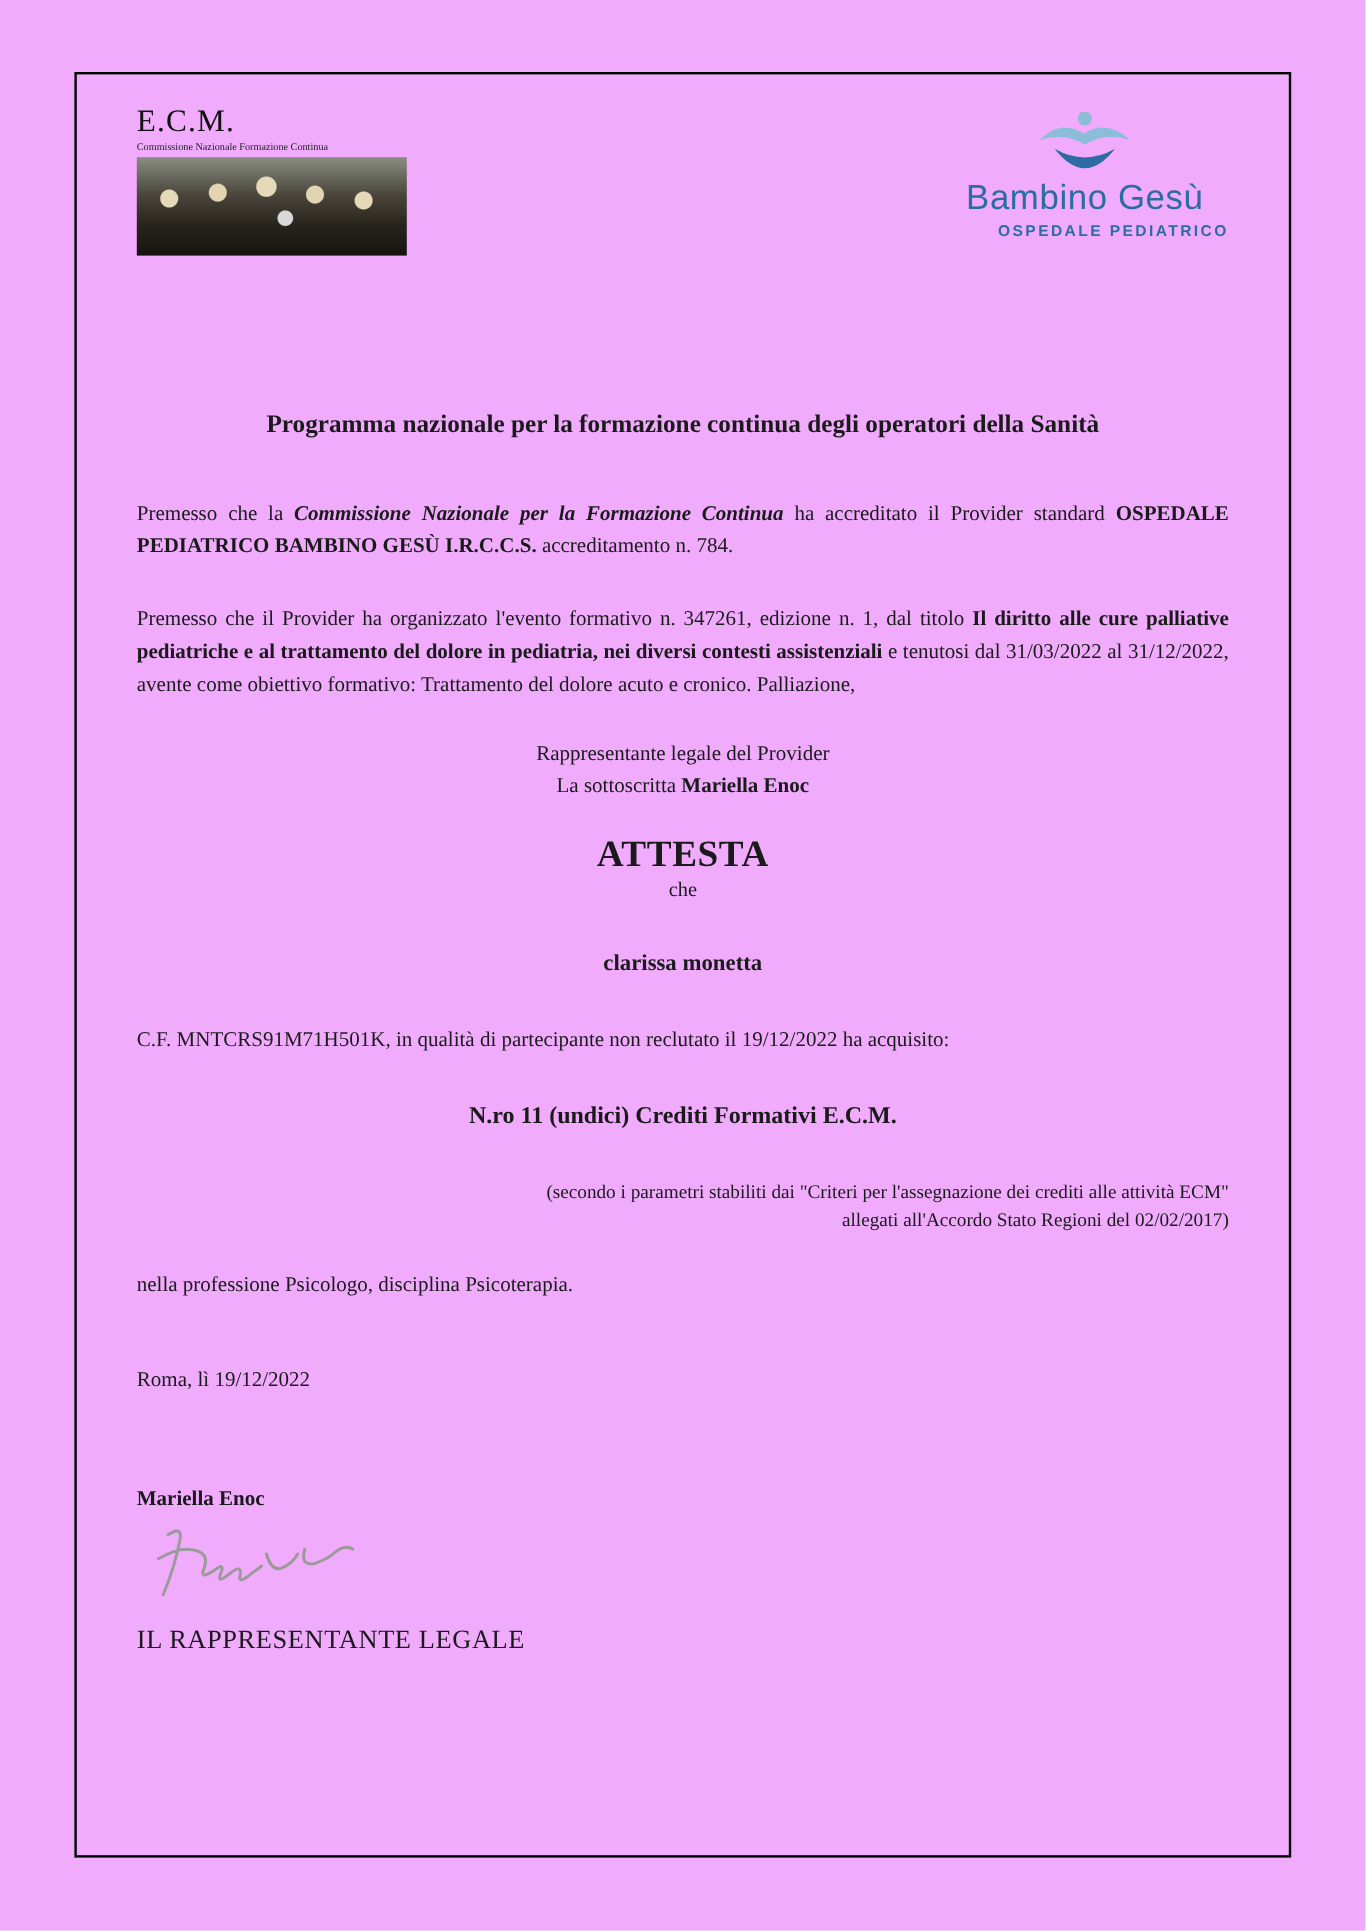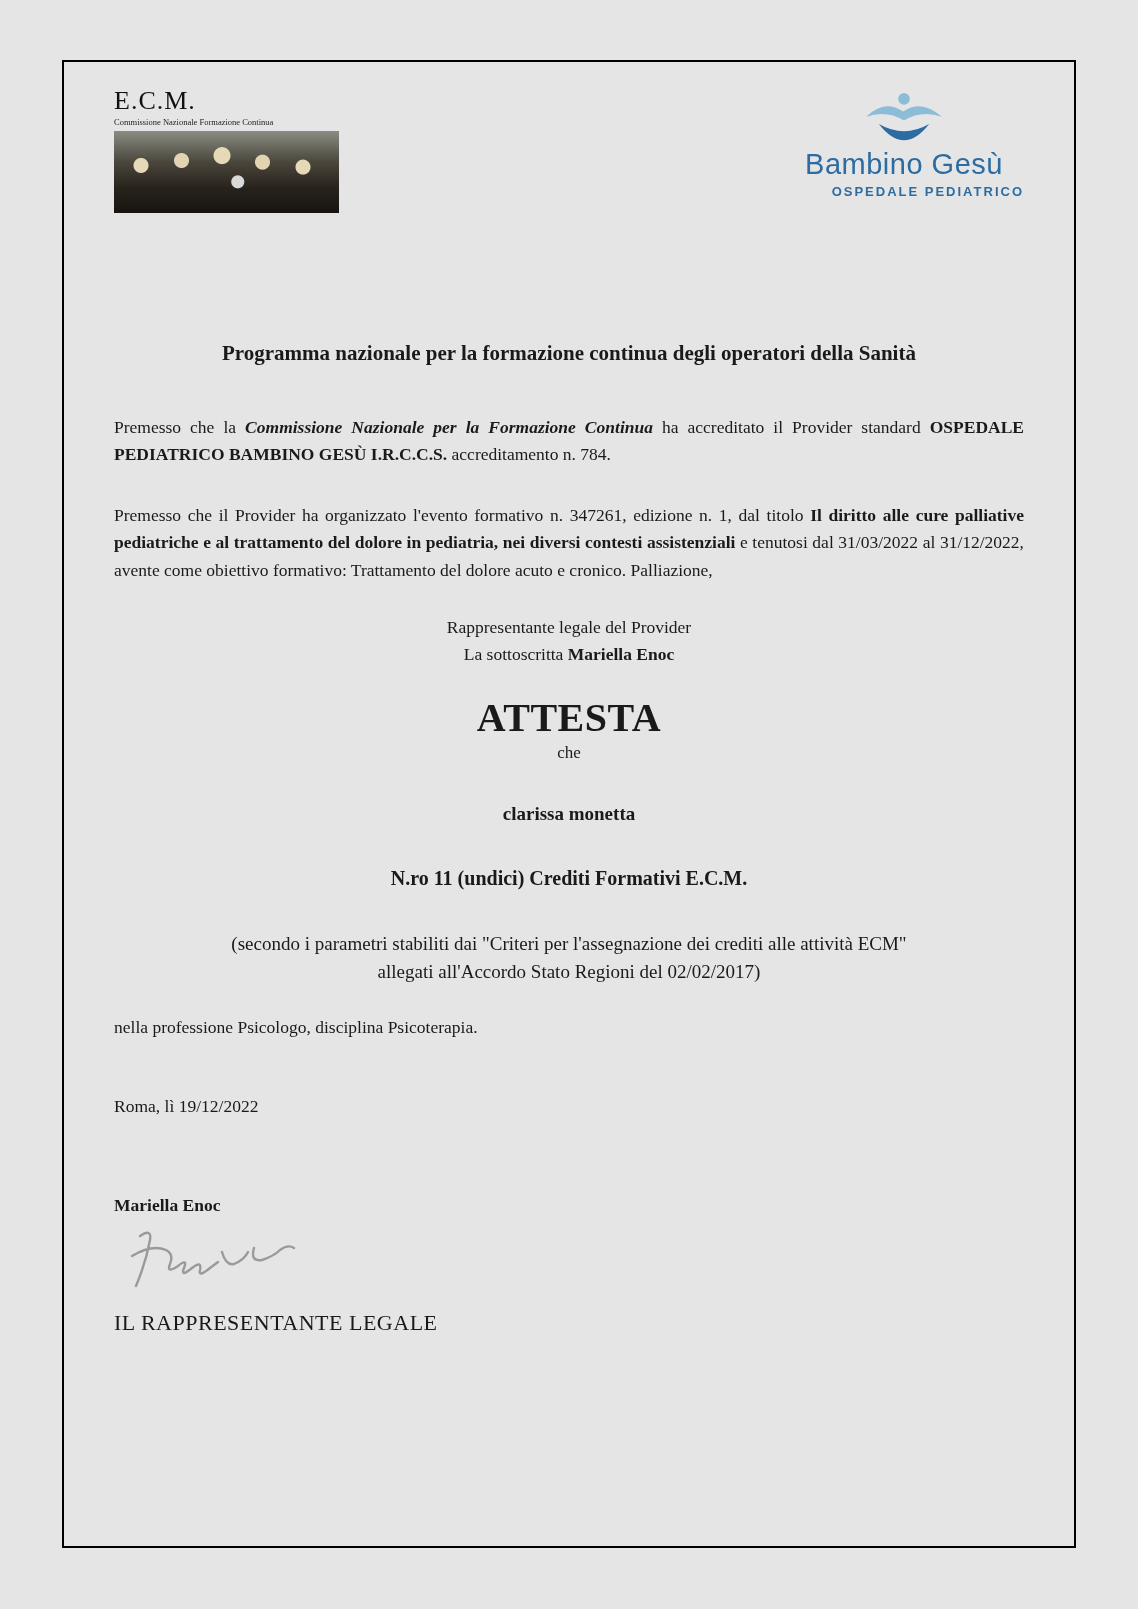--- a/index.html
+++ b/index.html
@@ -4,21 +4,21 @@
 <style>
   html, body {
     margin: 0;
     padding: 0;
     background: #ffffff;
   }
   .page {
     position: relative;
     width: 1138px;
     height: 1609px;
-    background: #e5e5e5;
+    background: #f0abfc;
     font-family: "Liberation Serif", serif;
     color: #1a1a1a;
     overflow: hidden;
   }
   .certificate {
     position: absolute;
     left: 62px;
     top: 60px;
     width: 1014px;
     height: 1488px;
@@ -108,21 +108,21 @@
     text-align: center;
     font-size: 17.5px;
     line-height: 1.55;
   }
   .subscriber-block { margin-top: 30px; }
 
   .attesta-title {
     margin-top: 26px;
     text-align: center;
     font-weight: bold;
-    font-size: 40px;
+    font-size: 31px;
     letter-spacing: 0.5px;
   }
   .attesta-che {
     text-align: center;
     font-size: 17px;
     margin-top: 2px;
   }
   .participant-name {
     margin-top: 40px;
     text-align: center;
@@ -134,22 +134,22 @@
     font-size: 17.5px;
   }
   .credits-line {
     margin-top: 42px;
     text-align: center;
     font-weight: bold;
     font-size: 20px;
   }
   .criteria-note {
     margin-top: 40px;
-    text-align: center;
-    font-size: 19px;
+    text-align: right;
+    font-size: 16px;
     line-height: 1.5;
   }
   .profession-line {
     margin-top: 30px;
     font-size: 17.5px;
   }
   .place-date {
     margin-top: 58px;
     font-size: 17.5px;
   }
@@ -205,20 +205,21 @@
       <div class="subscriber-block">
         <div class="center-line">Rappresentante legale del Provider</div>
         <div class="center-line"><span>La sottoscritta </span><span class="bold">Mariella Enoc</span></div>
       </div>
 
       <div class="attesta-title">ATTESTA</div>
       <div class="attesta-che">che</div>
 
       <div class="participant-name">clarissa monetta</div>
 
+      <div class="cf-line">C.F. MNTCRS91M71H501K, in qualità di partecipante non reclutato il 19/12/2022 ha acquisito:</div>
 
       <div class="credits-line">N.ro 11 (undici) Crediti Formativi E.C.M.</div>
 
       <div class="criteria-note">
         <div>(secondo i parametri stabiliti dai "Criteri per l'assegnazione dei crediti alle attività ECM"</div>
         <div>allegati all'Accordo Stato Regioni del 02/02/2017)</div>
       </div>
 
       <div class="profession-line">nella professione Psicologo, disciplina Psicoterapia.</div>
 

